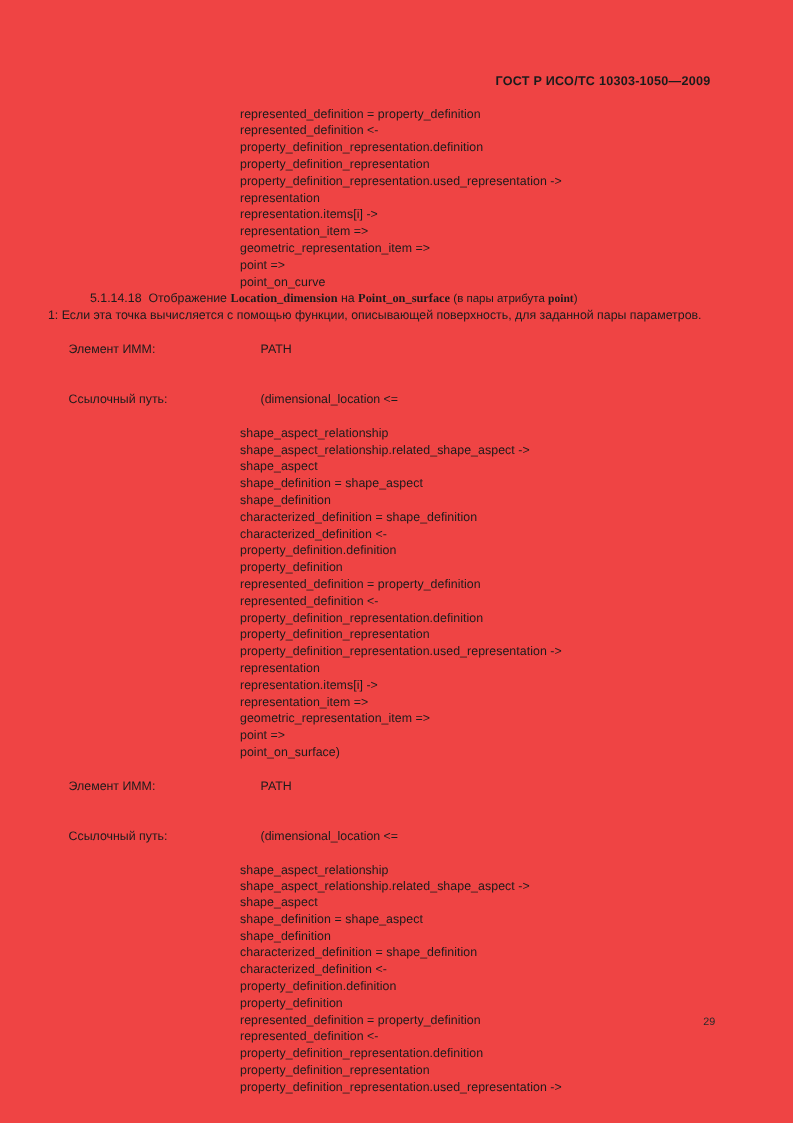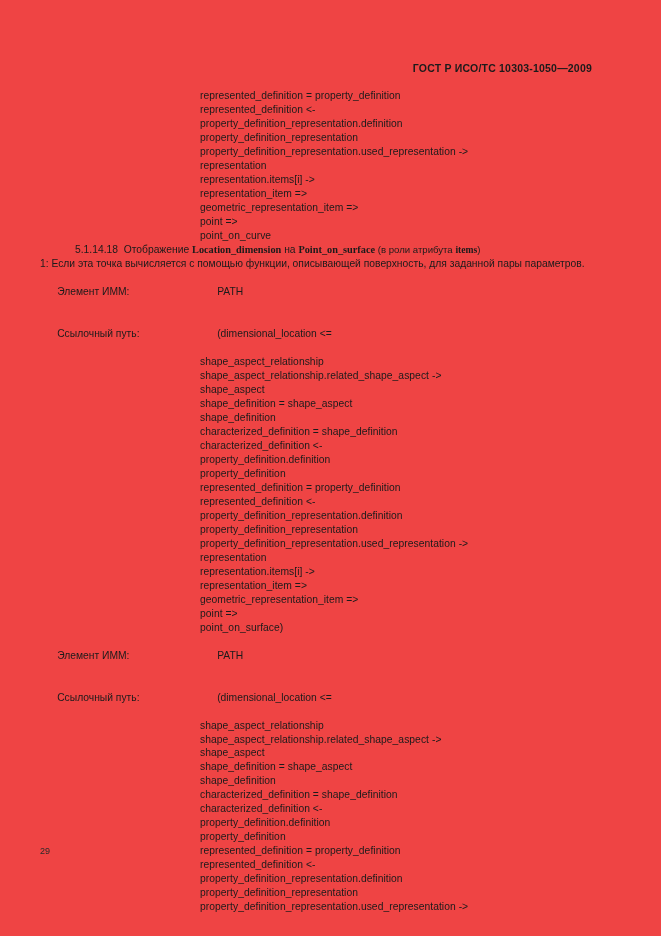--- a/index.html
+++ b/index.html
@@ -91,22 +91,22 @@
     display: inline-block;
     width: 160px;
   }
   .kv .v { display: inline; margin-top: 12px; }
 
   
   .folio {
     position: absolute;
     top: 846px;
     left: 40px;
-    right: 75px;
-    text-align: left;
+    right: 65px;
+    text-align: right;
     font-size: 9px;
     color: #2a2a2a;
   }
 </style>
 </head>
 <body>
 
 <div class="page">
 
   <div class="doc-header">ГОСТ Р ИСО/ТС 10303-1050—2009</div>
@@ -121,21 +121,21 @@
         <li>property_definition_representation.used_representation -&gt;</li>
         <li>representation</li>
         <li>representation.items[i] -&gt;</li>
         <li>representation_item =&gt;</li>
         <li>geometric_representation_item =&gt;</li>
         <li>point =&gt;</li>
         <li>point_on_curve</li>
       </ul>
 
     <p class="clause">
-      <span class="num">5.1.14.18</span><span>&nbsp; </span><span>Отображение </span><b>Location_dimension</b><span> на </span><b>Point_on_surface</b><span class="small"> (в роли атрибута </span><b class="small">items</b><span class="small">)</span>
+      <span class="num">5.1.14.18</span><span>&nbsp; </span><span>Отображение </span><b>Location_dimension</b><span> на </span><b>Point_on_surface</b><span class="small"> (в пары атрибута </span><b class="small">point</b><span class="small">)</span>
     </p>
 
     <p class="note">
       <span>1:</span><span>  Если эта точка вычисляется с помощью функции, описывающей поверхность, для заданной пары параметров.</span>
     </p>
 
     <p class="kv">
       <span class="k">Элемент ИММ:</span><span class="v">PATH</span>
     </p>
     <p class="kv">

